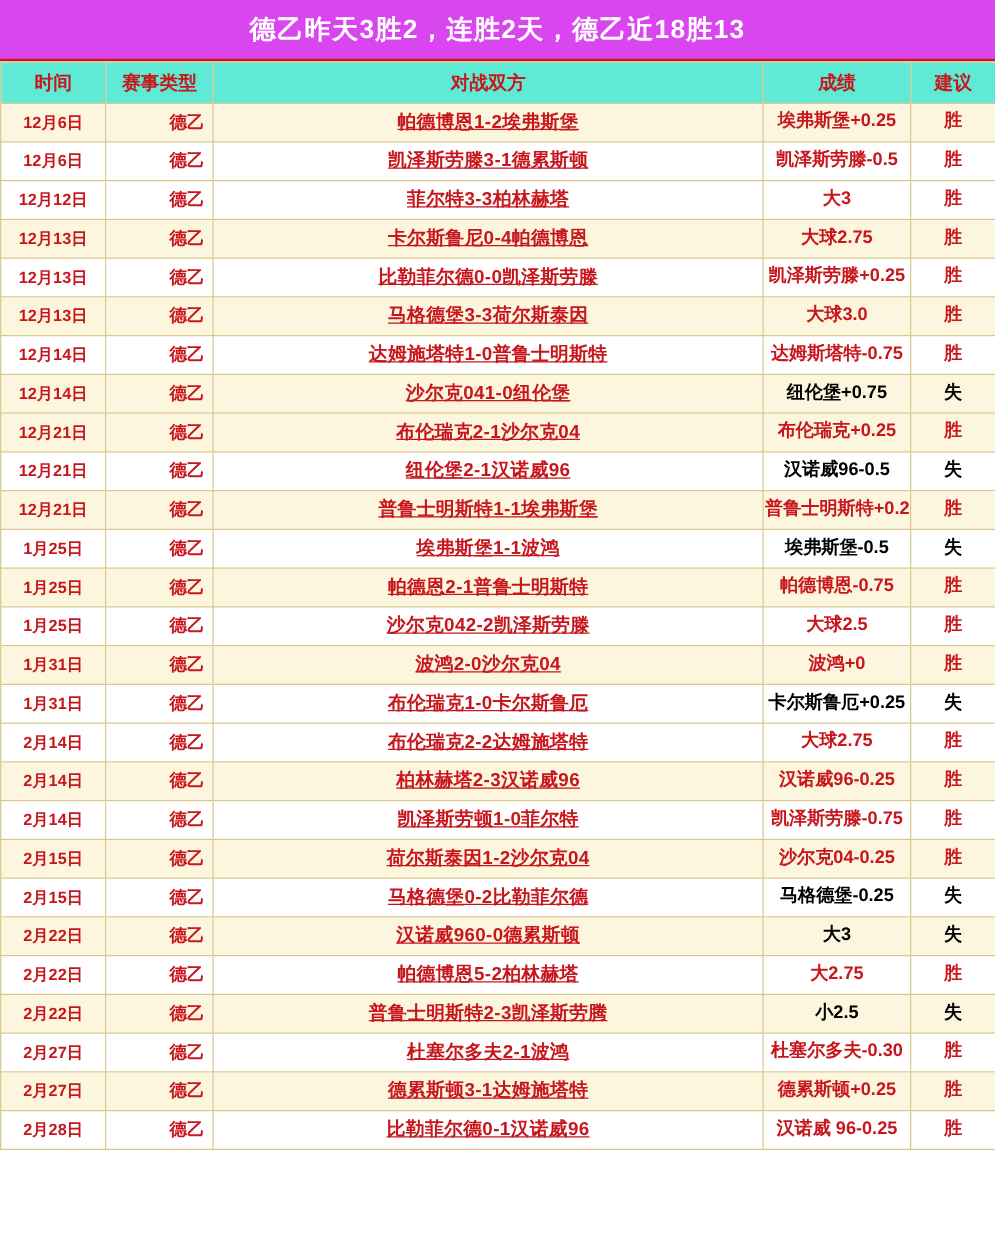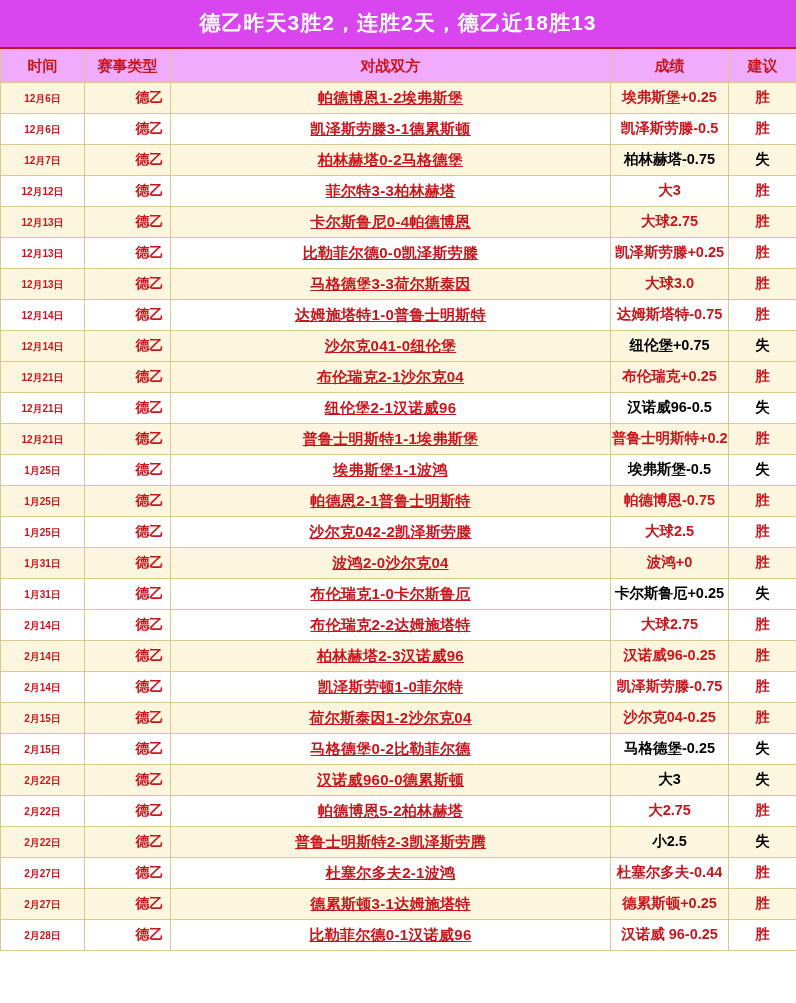--- a/index.html
+++ b/index.html
@@ -31,21 +31,21 @@
     border-collapse: collapse;
     table-layout: fixed;
   }
   table.match-table col.c-time   { width: 84px; }
   table.match-table col.c-type   { width: 86px; }
   table.match-table col.c-match  { width: 440px; }
   table.match-table col.c-result { width: 118px; }
   table.match-table col.c-advice { width: 68px; }
 
   thead th {
-    background: #f0abfc;
+    background: #5eead4;
     color: #c8161d;
     font-size: 15px;
     font-weight: bold;
     height: 30px;
     border: 1px solid #d9c98f;
     text-align: center;
     vertical-align: middle;
   }
   tbody td {
     height: 28px;
@@ -54,21 +54,21 @@
     vertical-align: middle;
     font-size: 14.5px;
     font-weight: bold;
     line-height: 1.1;
     overflow: hidden;
     white-space: nowrap;
   }
   tr.row-odd td { background: #fdf6df; }
   tr.row-even td { background: #ffffff; }
 
-  td.col-time { color: #c8161d; font-size: 10px; }
+  td.col-time { color: #c8161d; font-size: 13px; }
   td.col-type { color: #c8161d; font-size: 14px; padding-left: 45px; }
   td.col-match { color: #c8161d; font-size: 15px; letter-spacing: 0.3px; text-decoration: underline; }
   td.col-result { font-size: 14.5px; }
   td.col-advice { font-size: 14.5px; }
 
   td.win { color: #c8161d; }
   td.lose { color: #000000; }
 </style>
 </head>
 <body>
@@ -101,27 +101,20 @@
           <td class="col-result win">埃弗斯堡+0.25</td>
           <td class="col-advice win">胜</td>
         </tr>
         <tr class="row-even">
           <td class="col-time">12月6日</td>
           <td class="col-type">德乙</td>
           <td class="col-match">凯泽斯劳滕3-1德累斯顿</td>
           <td class="col-result win">凯泽斯劳滕-0.5</td>
           <td class="col-advice win">胜</td>
         </tr>
-        <tr class="row-odd">
-          <td class="col-time">12月7日</td>
-          <td class="col-type">德乙</td>
-          <td class="col-match">柏林赫塔0-2马格德堡</td>
-          <td class="col-result lose">柏林赫塔-0.75</td>
-          <td class="col-advice lose">失</td>
-        </tr>
         <tr class="row-even">
           <td class="col-time">12月12日</td>
           <td class="col-type">德乙</td>
           <td class="col-match">菲尔特3-3柏林赫塔</td>
           <td class="col-result win">大3</td>
           <td class="col-advice win">胜</td>
         </tr>
         <tr class="row-odd">
           <td class="col-time">12月13日</td>
           <td class="col-type">德乙</td>
@@ -266,21 +259,21 @@
           <td class="col-time">2月22日</td>
           <td class="col-type">德乙</td>
           <td class="col-match">普鲁士明斯特2-3凯泽斯劳腾</td>
           <td class="col-result lose">小2.5</td>
           <td class="col-advice lose">失</td>
         </tr>
         <tr class="row-even">
           <td class="col-time">2月27日</td>
           <td class="col-type">德乙</td>
           <td class="col-match">杜塞尔多夫2-1波鸿</td>
-          <td class="col-result win">杜塞尔多夫-0.44</td>
+          <td class="col-result win">杜塞尔多夫-0.30</td>
           <td class="col-advice win">胜</td>
         </tr>
         <tr class="row-odd">
           <td class="col-time">2月27日</td>
           <td class="col-type">德乙</td>
           <td class="col-match">德累斯顿3-1达姆施塔特</td>
           <td class="col-result win">德累斯顿+0.25</td>
           <td class="col-advice win">胜</td>
         </tr>
         <tr class="row-even">

